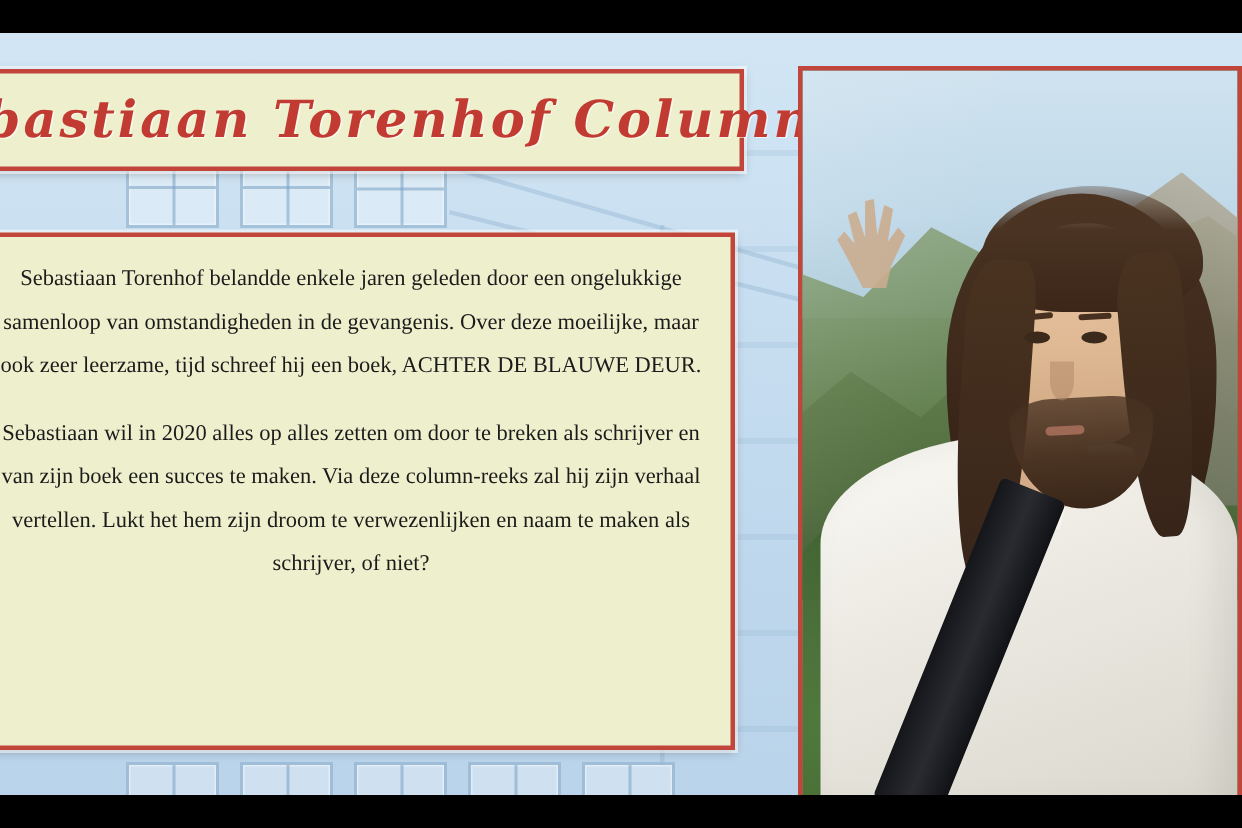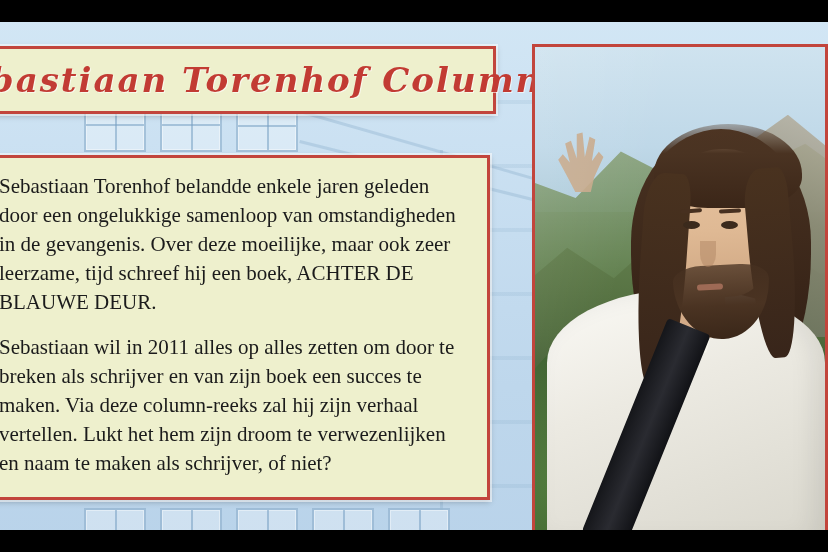--- a/index.html
+++ b/index.html
@@ -102,23 +102,24 @@
     left: -14px;
     top: 155px;
     width: 504px;
     height: 345px;
     padding: 14px 18px 10px 10px;
     box-sizing: border-box;
   }
   #text-plaque p {
     margin: 0 0 16px 0;
     font-family: "Liberation Serif", serif;
-    font-size: 21px;
+    font-size: 15px;
     line-height: 29px;
     color: #1b1b1b;
+    text-align: center;
   }
   #text-plaque p:last-child { margin-bottom: 0; }
 
   
   #photo-frame {
     position: absolute;
     left: 532px;
     top: 44px;
     width: 296px;
     height: 490px;
@@ -331,21 +332,21 @@
     <div class="diag" style="left:300px; top:140px; width:270px; height:3px; transform: rotate(14deg);"></div>
     <div class="diag" style="left:440px; top:150px; width:3px;  height:360px;"></div>
   </div>
 
   <div class="plaque" id="title-plaque">
     <div id="title-text">Sebastiaan Torenhof Column</div>
   </div>
 
   <div class="plaque" id="text-plaque">
     <p>Sebastiaan Torenhof belandde enkele jaren geleden door een ongelukkige samenloop van omstandigheden in de gevangenis. Over deze moeilijke, maar ook zeer leerzame, tijd schreef hij een boek, ACHTER DE BLAUWE DEUR.</p>
-    <p>Sebastiaan wil in 2011 alles op alles zetten om door te breken als schrijver en van zijn boek een succes te maken. Via deze column-reeks zal hij zijn verhaal vertellen. Lukt het hem zijn droom te verwezenlijken en naam te maken als schrijver, of niet?</p>
+    <p>Sebastiaan wil in 2020 alles op alles zetten om door te breken als schrijver en van zijn boek een succes te maken. Via deze column-reeks zal hij zijn verhaal vertellen. Lukt het hem zijn droom te verwezenlijken en naam te maken als schrijver, of niet?</p>
   </div>
 
   <div id="photo-frame">
     <div class="photo-inner">
       <div class="ph-sky"></div>
       <div class="ph-mount"></div>
       <div class="ph-hill2"></div>
       <div class="ph-cliff"></div>
       <div class="ph-fg"></div>
       <div class="ph-fg2"></div>

